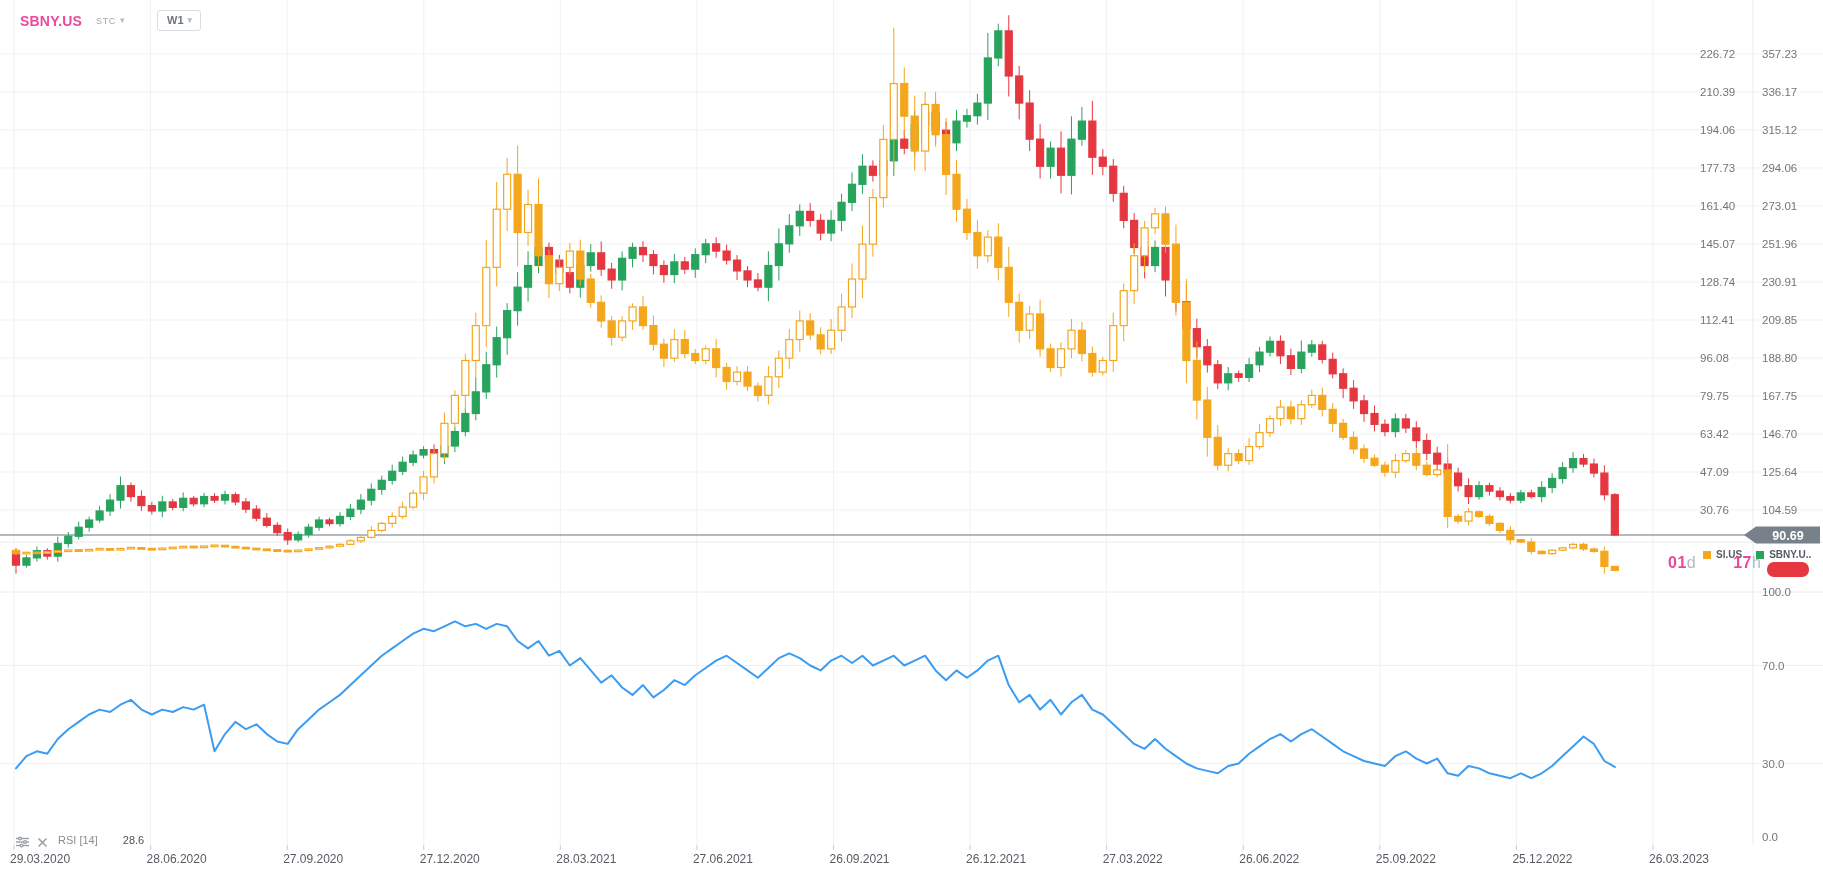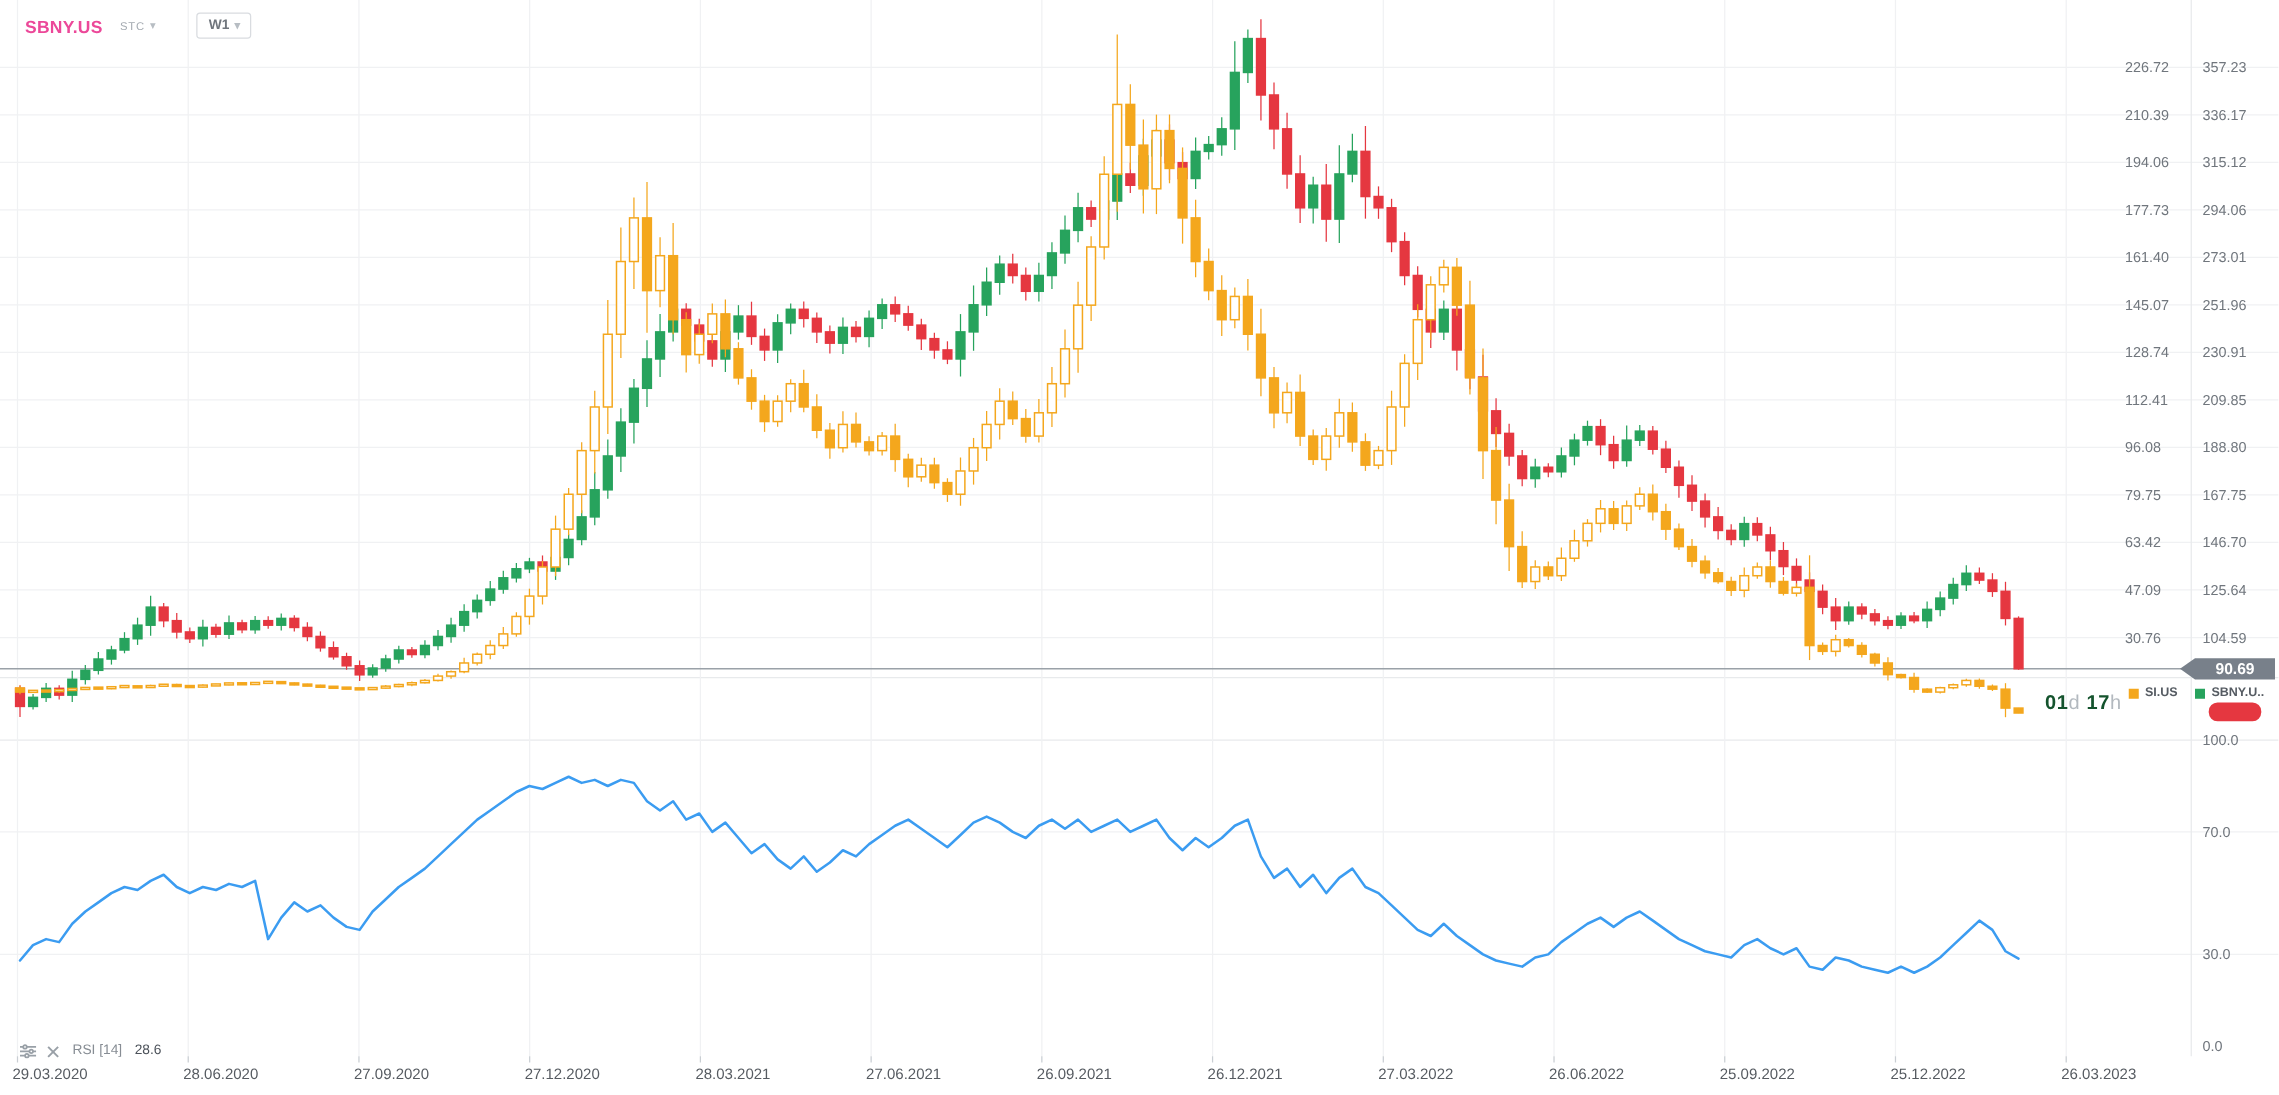--- a/index.html
+++ b/index.html
@@ -12,25 +12,25 @@
   .exch{margin-left:14px;font-size:9px;font-weight:normal;color:#a3a9b0;letter-spacing:.6px;cursor:pointer;display:flex;align-items:center;}
   .caret{display:inline-block;margin-left:4px;color:#b7bdc3;font-size:9px;line-height:1;}
   .tf-btn{margin-left:32px;border:1px solid #d9dce0;border-radius:3px;padding:3px 8px 4px 9px;
           font-size:11px;font-weight:bold;color:#70767d;background:#fff;display:flex;align-items:center;cursor:pointer;}
   .legend{position:absolute;top:549px;left:1703px;z-index:5;display:flex;align-items:flex-start;}
   .leg-item{display:flex;align-items:center;margin-right:14px;cursor:pointer;}
   .sw{width:8px;height:8px;margin-right:5px;display:inline-block;}
   .leg-label{font-size:10px;font-weight:bold;color:#565c63;}
   .badge{position:absolute;left:1767px;top:562px;width:42px;height:15px;border-radius:7px;background:#e53740;z-index:5;}
   .cd{position:absolute;left:1636px;top:554px;font-size:16px;font-weight:bold;z-index:5;letter-spacing:.5px;}
-  .cd .num{color:#14532d;}
+  .cd .num{color:#ec4899;margin-left:32px;}
   .cd .unit{color:#b3b9bf;font-weight:normal;}
   .ind-row{position:absolute;left:16px;top:834px;display:flex;align-items:center;z-index:5;}
   .ind-icon{width:13px;height:12px;margin-right:8px;cursor:pointer;color:#99a0a7;}
-  .ind-name{font-size:11px;color:#878d94;margin-right:4px;}
+  .ind-name{font-size:11px;color:#878d94;margin-right:19px;}
   .ind-val{font-size:11px;color:#4c525a;margin-left:6px;}
 </style>
 </head>
 <body>
 
 <div class="stage">
 
   <svg id="chart" width="1823" height="876" style="position:absolute;left:0;top:0;">
       <g>
         <line x1="0" y1="53.94229199999995" x2="1823" y2="53.94229199999995" stroke="#f0f1f3" stroke-width="1"></line>

